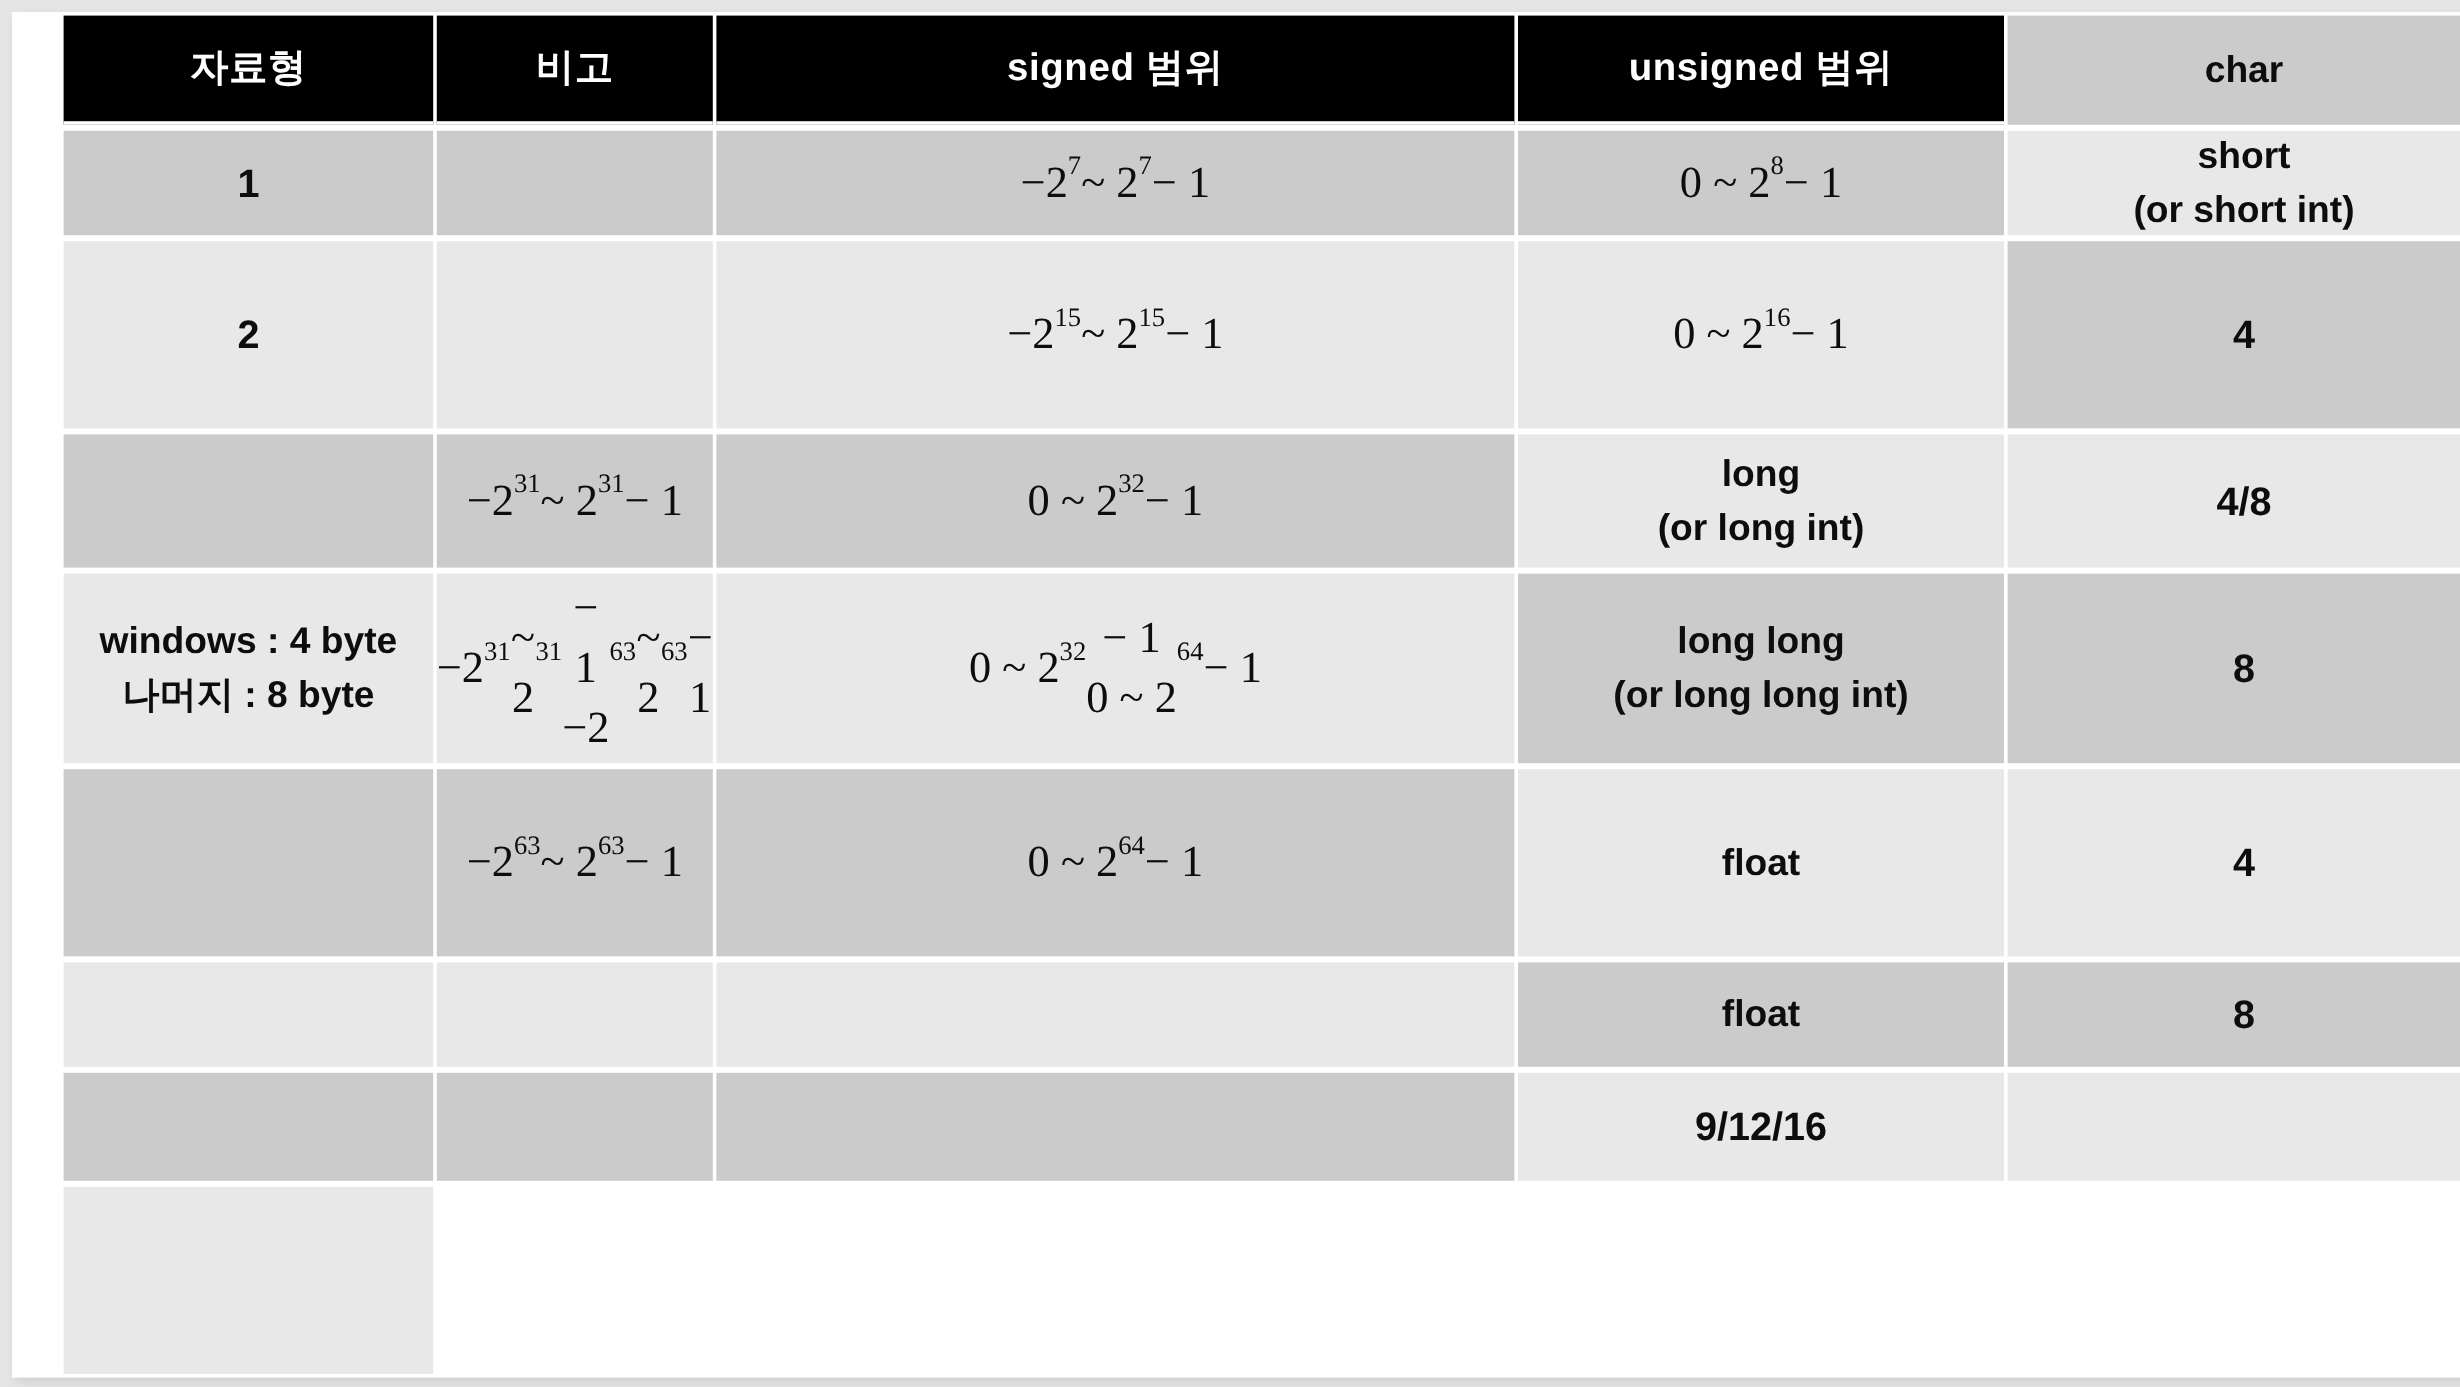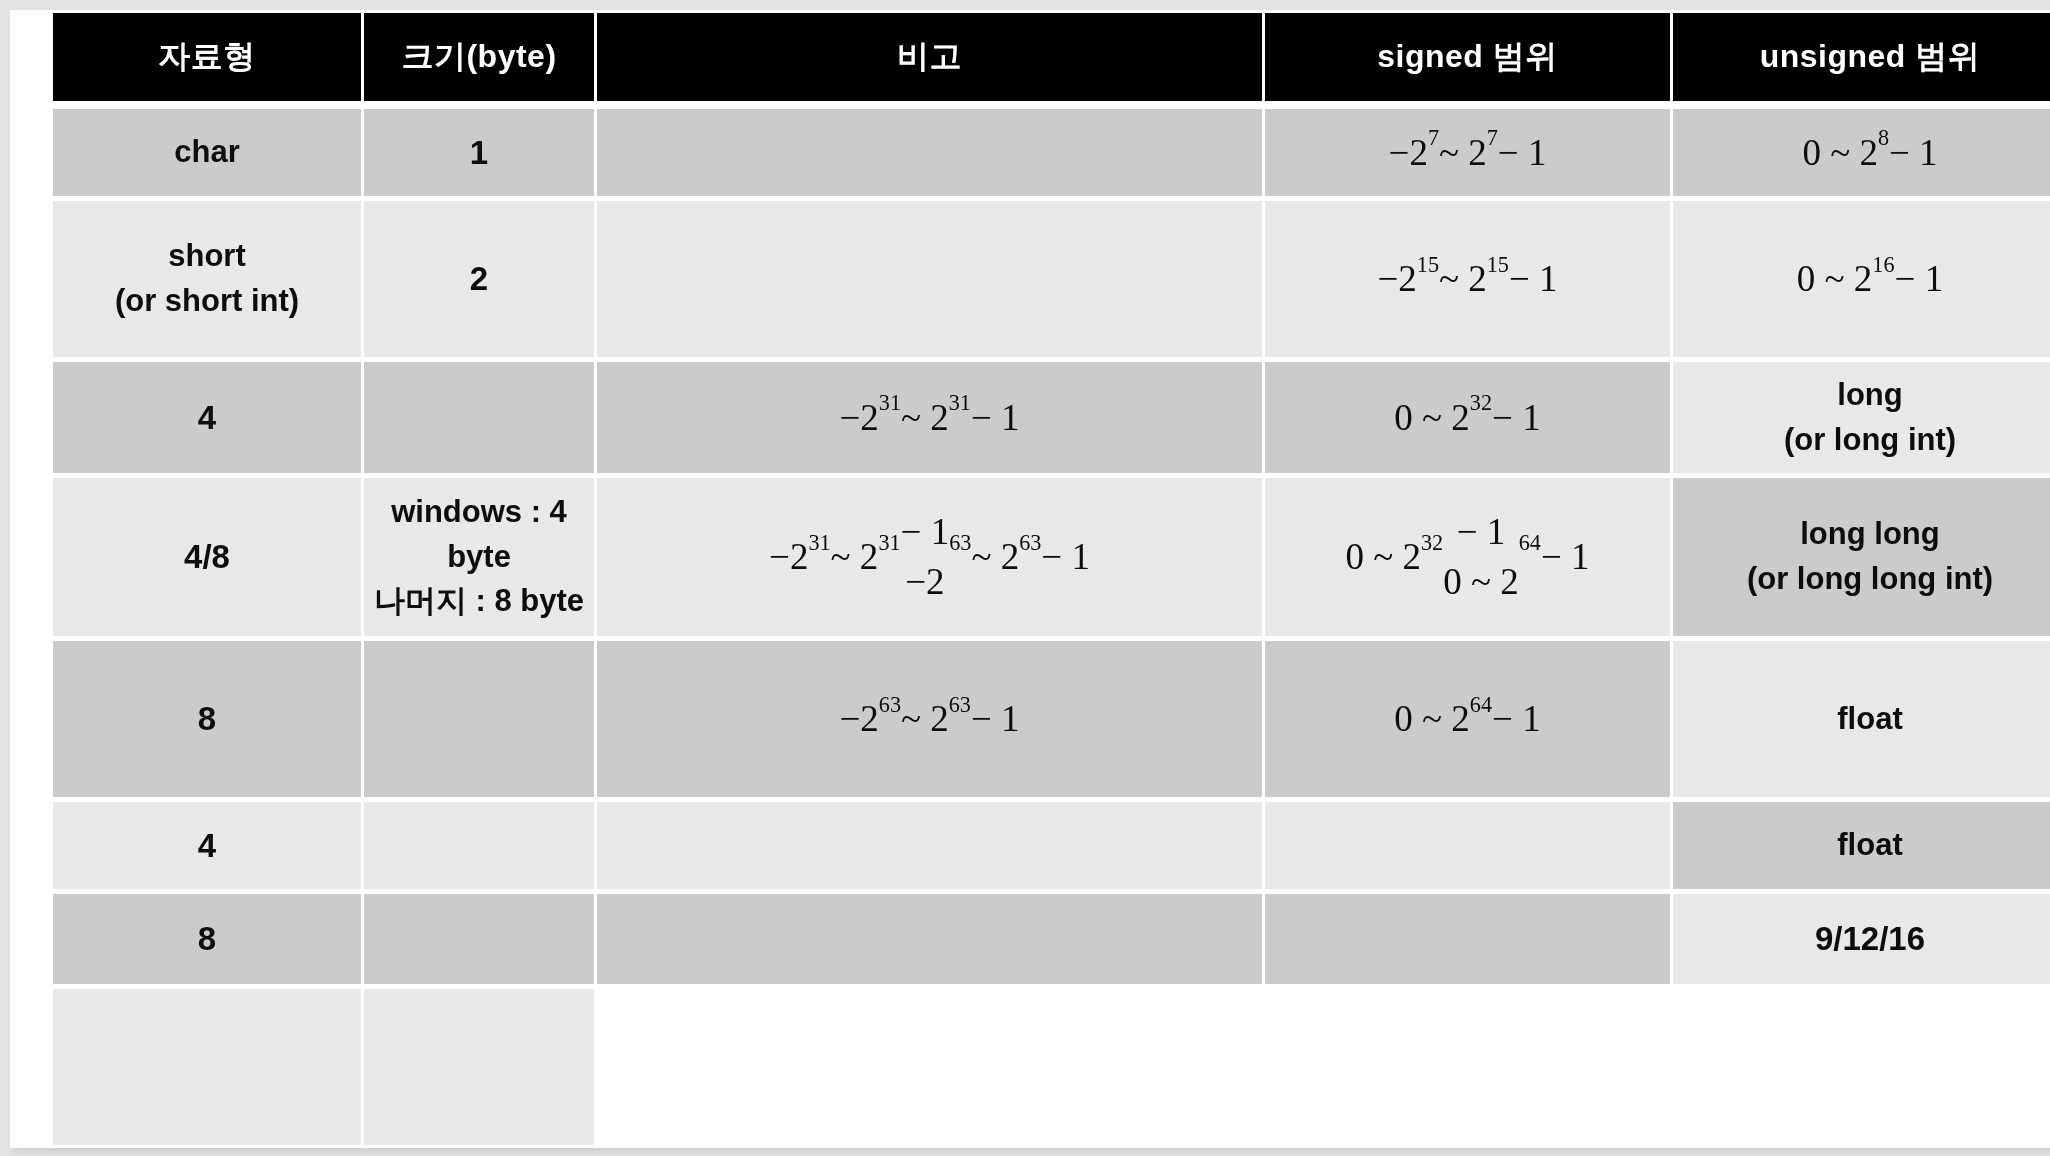--- a/index.html
+++ b/index.html
@@ -71,21 +71,20 @@
     top:-0.65em;
   }
 </style>
 </head>
 <body>
 
 <div class="table-wrap">
   <div class="grid">
 
     <div class="cell hcell">자료형</div>
-    <div class="cell hcell">크기(byte)</div>
     <div class="cell hcell">비고</div>
     <div class="cell hcell">signed 범위</div>
     <div class="cell hcell">unsigned 범위</div>
 
     <div class="cell dark type">char</div>
     <div class="cell dark size">1</div>
     <div class="cell dark note"></div>
     <div class="cell dark math">−2<sup>7</sup> ~ 2<sup>7</sup> − 1</div>
     <div class="cell dark math">0 ~ 2<sup>8</sup> − 1</div>
 

